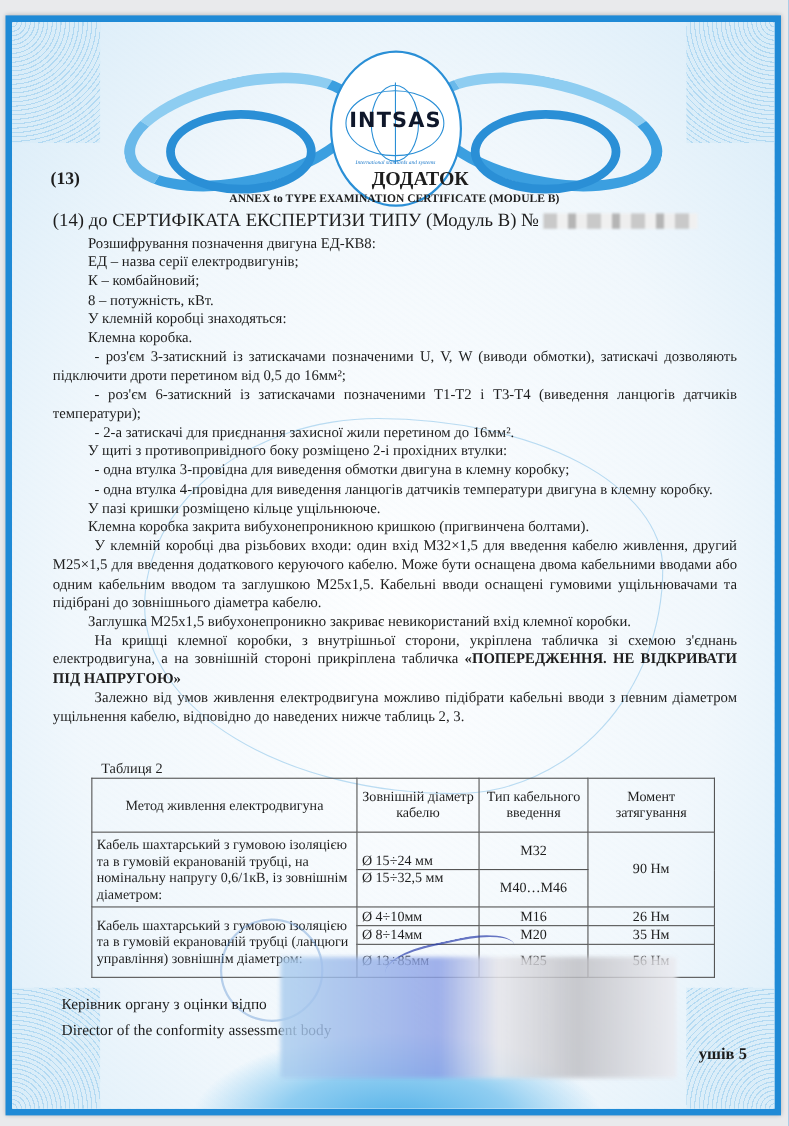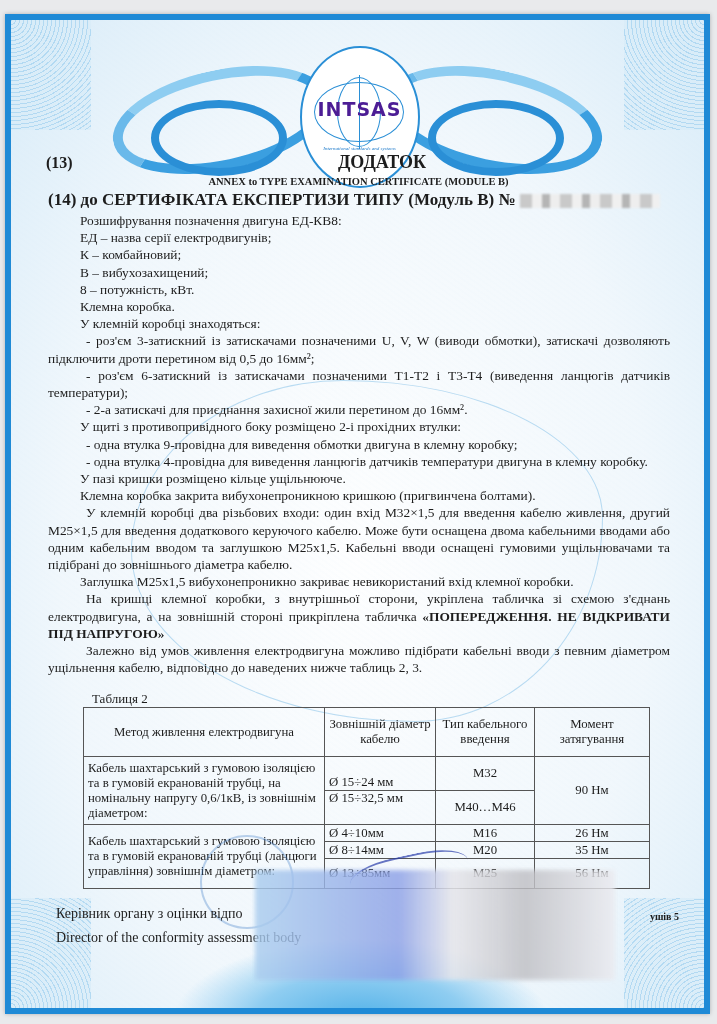--- a/index.html
+++ b/index.html
@@ -21,46 +21,46 @@
   .ribbon{position:absolute;top:30px;width:200px;height:80px;border-radius:50%;border:10px solid #3b9fe0;border-top-color:#8ecdf1;border-left-color:#6ab9ea;}
   .ribbon.left{left:100px;transform:rotate(-12deg);}
   .ribbon.right{right:100px;transform:rotate(12deg);}
   .ribbon2{position:absolute;top:60px;width:120px;height:60px;border-radius:50%;border:8px solid #2a8fd6;}
   .ribbon2.left{left:140px;}
   .ribbon2.right{right:140px;}
   .logo-oval{position:absolute;left:50%;top:6px;width:116px;height:138px;margin-left:-58px;background:#fff;border:2px solid #2a8fd6;border-radius:50%;}
   .globe{position:absolute;left:12px;top:34px;width:88px;height:58px;border:1.5px solid #2a8fd6;border-radius:50%;}
   .globe:before{content:"";position:absolute;left:50%;top:-8px;bottom:-8px;border-left:1.5px solid #2a8fd6;}
   .globe:after{content:"";position:absolute;left:22px;right:22px;top:-6px;bottom:-6px;border:1.5px solid #2a8fd6;border-radius:50%;}
-  .logo-text{position:absolute;left:0;right:0;top:50px;text-align:center;font-family:"DejaVu Sans",sans-serif;font-weight:bold;font-size:19px;color:#4c1d95;letter-spacing:1px;}
+  .logo-text{position:absolute;left:0;right:0;top:50px;text-align:center;font-family:"DejaVu Sans",sans-serif;font-weight:bold;font-size:19px;color:#0f172a;letter-spacing:1px;}
   .logo-sub{position:absolute;left:4px;right:4px;top:98px;text-align:center;font-style:italic;font-size:5px;color:#1877c9;}
 
   .hdr13{position:absolute;left:46px;top:154px;font-weight:bold;font-size:16px;}
   .title{position:absolute;left:0;right:0;top:152px;text-align:center;font-weight:bold;font-size:18px;margin-left:47px;}
   .annex{position:absolute;left:0;right:0;top:176px;text-align:center;font-weight:bold;font-size:10.5px;}
-  .cert-line{position:absolute;left:48px;top:190px;font-weight:bold;font-size:17px;white-space:nowrap;}
+  .cert-line{position:absolute;left:48px;top:190px;font-weight:normal;font-size:17px;white-space:nowrap;}
   .blur{display:inline-block;vertical-align:middle;height:14px;width:140px;background:repeating-linear-gradient(90deg,#c9c9c9 0 12px,#f0f0f0 12px 22px,#b5b5b5 22px 30px,#eee 30px 40px);filter:blur(1.2px);}
   .body{position:absolute;left:48px;top:212px;width:622px;font-size:13.4px;line-height:17.2px;text-align:justify;}
   .body p{margin:0;}
   .ind{text-indent:32px;}
   .ind2{text-indent:38px;}
   .bold{font-weight:bold;}
   .tcap{position:absolute;left:92px;top:691px;font-size:13px;}
   table.t2{position:absolute;left:83px;top:707px;border-collapse:collapse;font-size:12.8px;line-height:15px;}
   table.t2 td,table.t2 th{border:1px solid #555;font-weight:normal;padding:0 4px;vertical-align:middle;}
   table.t2 th{text-align:center;height:48px;}
   .c1{width:232px;text-align:left;}
   .c2{width:102px;}
   .c3{width:90px;text-align:center;}
   .c4{width:106px;text-align:center;}
   .signline{position:absolute;left:56px;top:906px;font-size:14px;}
   .signen{position:absolute;left:56px;top:930px;font-size:14px;}
   .redact{position:absolute;left:255px;top:870px;width:360px;height:110px;background:
       linear-gradient(90deg,rgba(170,205,238,.9),rgba(140,160,230,.9) 40%,rgba(230,230,235,.95) 55%,rgba(190,190,195,.9) 75%,rgba(235,235,240,.9));filter:blur(2px);opacity:.9;}
-  .pages{position:absolute;right:38px;top:911px;font-size:10px;font-weight:bold;}
+  .pages{position:absolute;right:38px;top:951px;font-size:15px;font-weight:bold;}
   .stamp{position:absolute;left:200px;top:835px;width:90px;height:90px;border:2px solid rgba(70,130,200,.35);border-radius:50%;}
   .sig{position:absolute;left:350px;top:855px;width:120px;height:40px;border-top:2px solid rgba(40,60,170,.7);transform:rotate(-12deg);border-radius:40%;}
 </style>
 </head>
 <body>
 
 <div class="sheet">
   <div class="inner">
     <div class="corner tl"></div>
     <div class="corner tr"></div>
@@ -88,29 +88,28 @@
 <div class="annex">ANNEX to  TYPE EXAMINATION CERTIFICATE (MODULE B)</div>
 <div class="cert-line">
   <span>(14) до  СЕРТИФІКАТА ЕКСПЕРТИЗИ ТИПУ (Модуль В) №</span>
   <span class="blur"></span>
 </div>
 
 <div class="body">
   <p class="ind">Розшифрування позначення двигуна ЕД-КВ8:</p>
   <p class="ind">ЕД – назва серії електродвигунів;</p>
   <p class="ind">К – комбайновий;</p>
-  <p class="ind">В – вибухозахищений;</p>
   <p class="ind">8 – потужність, кВт.</p>
+  <p class="ind">У клемній коробці знаходяться:</p>
   <p class="ind">Клемна коробка.</p>
-  <p class="ind">У клемній коробці знаходяться:</p>
   <p class="ind2">- роз'єм 3-затискний із затискачами позначеними U, V, W (виводи обмотки), затискачі дозволяють підключити дроти перетином від 0,5 до 16мм²;</p>
   <p class="ind2">- роз'єм 6-затискний із затискачами позначеними Т1-Т2 і Т3-Т4 (виведення  ланцюгів датчиків температури);</p>
   <p class="ind2">- 2-а затискачі для приєднання захисної жили перетином до 16мм².</p>
   <p class="ind">У щиті з противопривідного боку розміщено 2-і прохідних втулки:</p>
-  <p class="ind2">- одна втулка 9-провідна для виведення обмотки двигуна в клемну коробку;</p>
+  <p class="ind2">- одна втулка 3-провідна для виведення обмотки двигуна в клемну коробку;</p>
   <p class="ind2">- одна втулка 4-провідна для виведення ланцюгів датчиків температури двигуна в клемну коробку.</p>
   <p class="ind">У пазі кришки розміщено кільце ущільнююче.</p>
   <p class="ind">Клемна коробка закрита вибухонепроникною кришкою (пригвинчена болтами).</p>
   <p class="ind2">У клемній коробці два різьбових входи: один вхід М32×1,5 для введення кабелю живлення, другий М25×1,5 для введення додаткового керуючого кабелю. Може бути оснащена двома кабельними вводами або одним кабельним вводом та заглушкою М25х1,5. Кабельні вводи оснащені гумовими ущільнювачами та підібрані до зовнішнього діаметра кабелю.</p>
   <p class="ind">Заглушка М25х1,5 вибухонепроникно закриває невикористаний вхід клемної коробки.</p>
   <p class="ind2"><span>На кришці клемної коробки, з внутрішньої сторони, укріплена табличка зі схемою з'єднань електродвигуна, а на зовнішній стороні прикріплена табличка</span> <span class="bold">«ПОПЕРЕДЖЕННЯ. НЕ ВІДКРИВАТИ ПІД НАПРУГОЮ»</span></p>
   <p class="ind2">Залежно від умов живлення електродвигуна  можливо підібрати кабельні вводи з певним діаметром ущільнення кабелю, відповідно до наведених нижче таблиць 2, 3.</p>
 </div>
 
 <div class="tcap">Таблиця 2</div>

